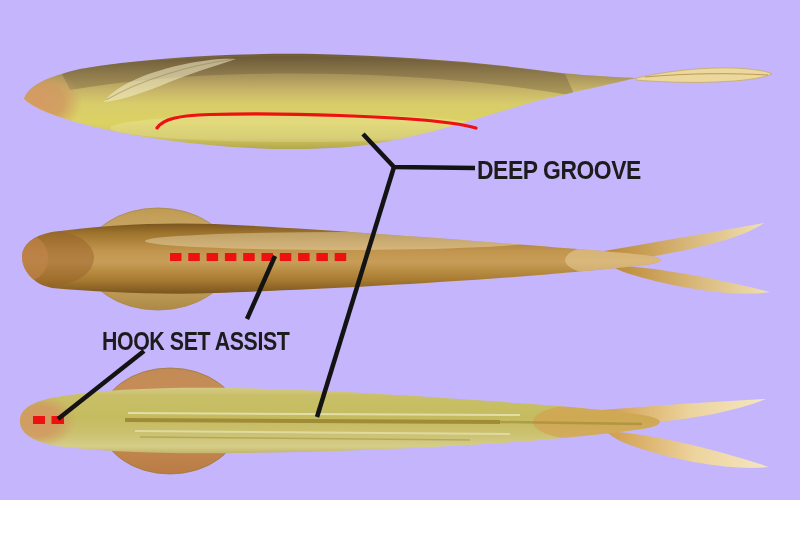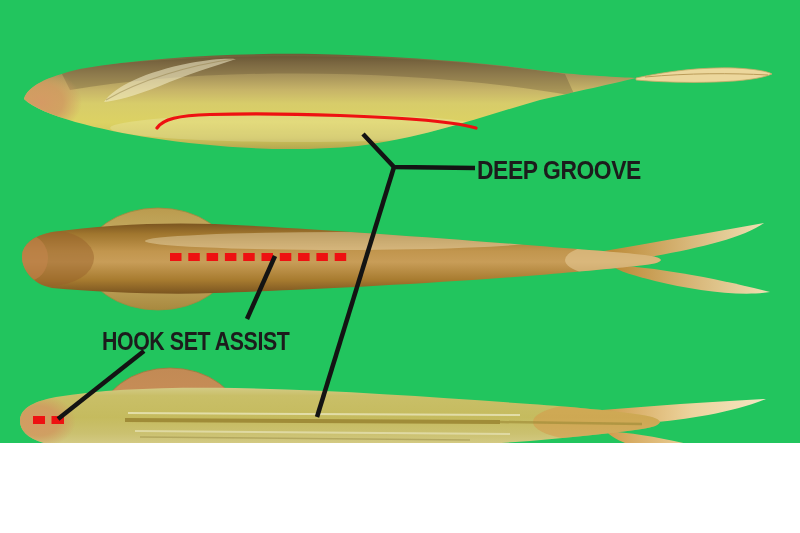--- a/index.html
+++ b/index.html
@@ -1,19 +1,19 @@
 <!DOCTYPE html>
 <html><head>
 <meta charset="utf-8">
 <style>
   html,body{margin:0;padding:0;background:#ffffff;}
   .stage{
     position:relative;
-    width:800px;height:443px;
-    background:#22c55e;
+    width:800px;height:500px;
+    background:#c4b5fd;
     overflow:hidden;
     font-family:"Liberation Sans","DejaVu Sans",sans-serif;
   }
   .stage svg{position:absolute;left:0;top:0;}
   .callout-label{
     position:absolute;
     font-weight:bold;
     font-size:26px;
     line-height:26px;
     color:#1c1c1c;

